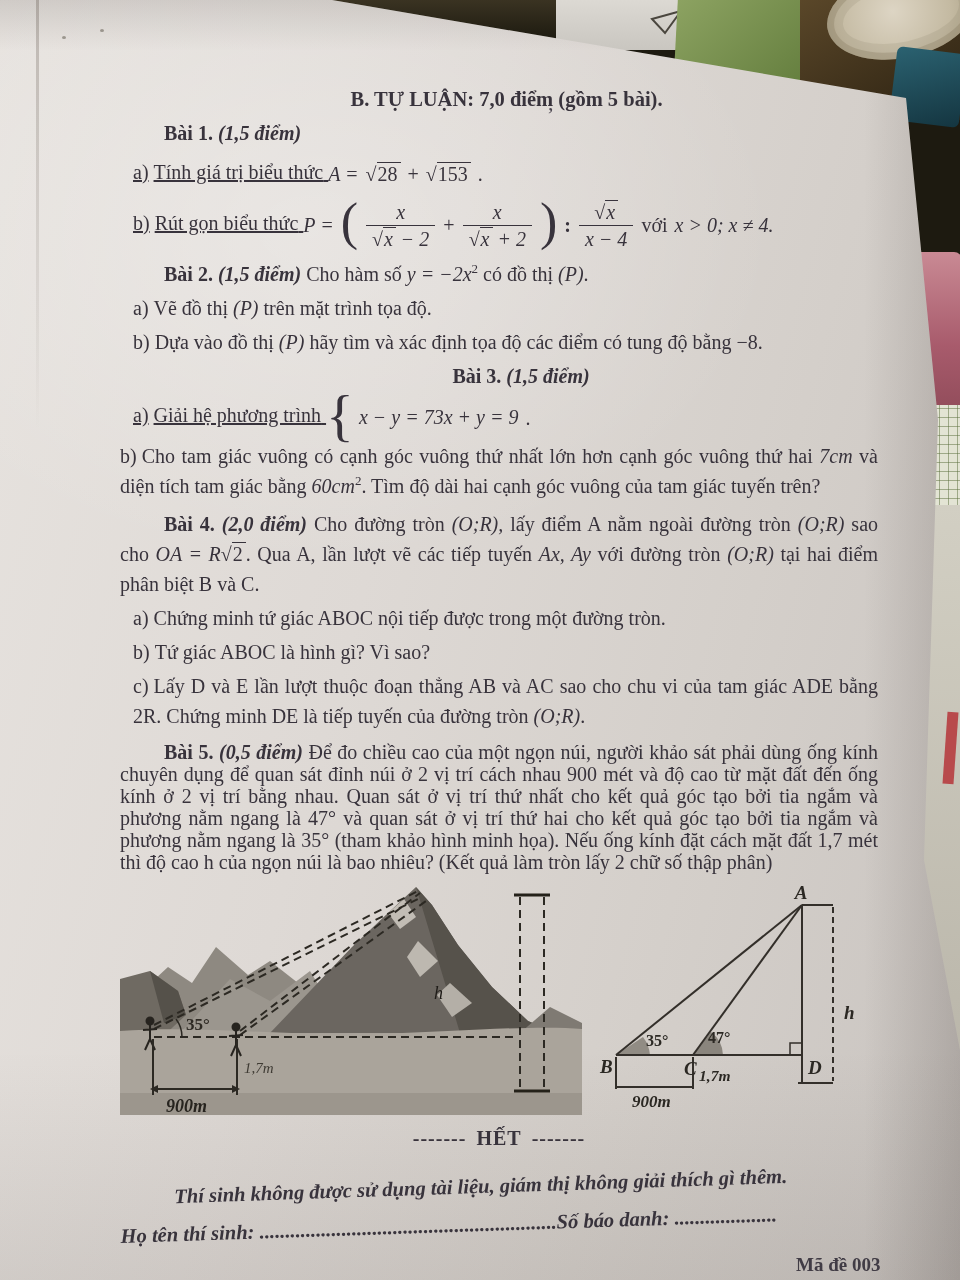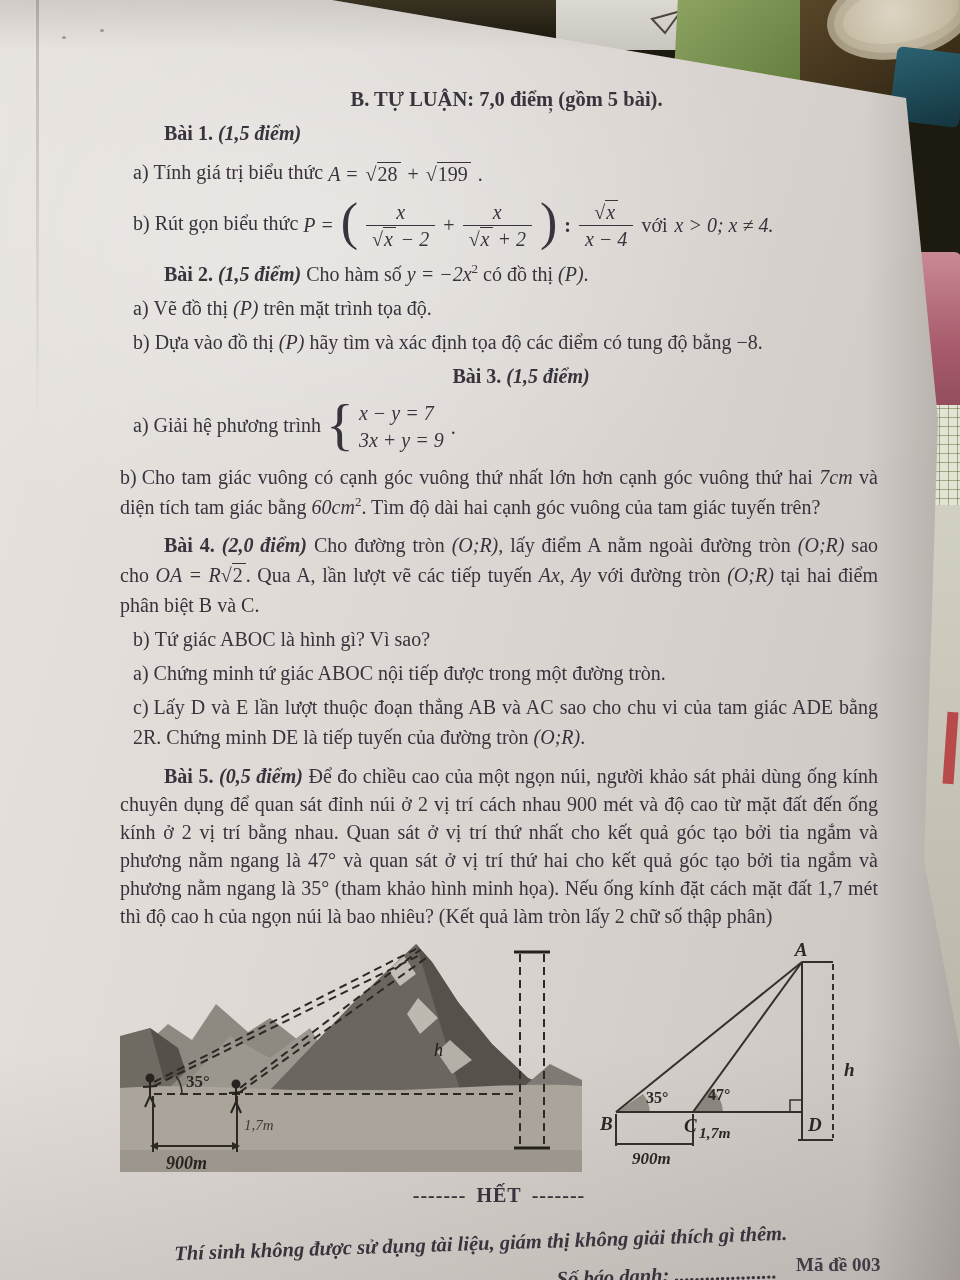--- a/index.html
+++ b/index.html
@@ -47,29 +47,29 @@
   .sqrt{white-space:nowrap;text-align:center;}
   .rsym{font-style:normal;}
   .rbody{border-top:1.7px solid currentColor;padding:0 3px 0 1px;}
 
   .mrow{display:inline-flex;align-items:center;gap:7px;vertical-align:middle;}
   .frac{display:inline-flex;flex-direction:column;align-items:stretch;text-align:center;line-height:26px;margin:0 1px;}
   .fnum{display:block;padding:1px 6px 0;border-bottom:1.7px solid currentColor;}
   .fden{display:block;padding:0 6px;white-space:nowrap;}
   .bigp{font-size:52px;font-weight:400;line-height:0;position:relative;top:-3px;}
   .colon{font-weight:bold;}
-  .mline{margin:9px 0 7px !important;}
+  .mline{margin:9px 0 7px !important;text-decoration:underline;}
   .sys{display:inline-flex;align-items:center;vertical-align:middle;}
   .brace{font-size:58px;font-weight:400;line-height:0;position:relative;top:-2px;}
-  .sys-rows{display:inline-flex;flex-direction:column;line-height:27px;padding-left:5px;text-align:left;}
+  .sys-rows{display:inline-flex;flex-direction:row;line-height:27px;padding-left:5px;text-align:left;}
 
   .sp4{margin-top:4px !important;}
   .sp6{margin-top:6px !important;}
   .sp8{margin-top:8px !important;}
-  .bai5{line-height:28px;margin-top:10px !important;}
+  .bai5{line-height:22px;margin-top:10px !important;}
 
   .figures{display:flex;gap:14px;align-items:flex-start;margin-top:10px;}
   .fig-label{font-family:"Liberation Serif",serif;}
 
   .het{display:flex;justify-content:center;gap:10px;font-weight:bold;font-size:20px;margin-top:8px;letter-spacing:1px;}
 
   .footer{margin-top:30px;transform:rotate(-1.9deg);transform-origin:left center;text-align:left;}
   .f-note{padding-left:55px;font-size:20.5px;}
   .f-line{margin-top:8px !important;margin-left:-26px;font-size:20.5px;white-space:nowrap;}
   .exam-code{position:absolute;left:796px;top:1254px;font-weight:bold;font-size:19px;color:#413c45;}
@@ -108,21 +108,21 @@
       <p class="b hdr">B. TỰ LUẬN: 7,0 điểm (gồm 5 bài).</p>
 
       <p class="sp4" style="text-align:left"><span class="b">Bài 1.</span> <span class="bi">(1,5 điểm)</span></p>
 
       <p class="indent mline">
         <span class="marker">a)</span><span>Tính giá trị biểu thức</span>
         <span class="mrow">
             <span class="mi">A =</span>
             <span class="sqrt"><span class="rsym">√</span><span class="rbody">28</span></span>
             <span>+</span>
-            <span class="sqrt"><span class="rsym">√</span><span class="rbody">199</span></span>
+            <span class="sqrt"><span class="rsym">√</span><span class="rbody">153</span></span>
             <span>.</span>
           </span>
       </p>
 
       <p class="indent mline">
         <span class="marker">b)</span><span>Rút gọn biểu thức</span>
         <span class="mrow">
             <span class="mi">P =</span>
             <span class="bigp">(</span>
             <span class="frac">
@@ -164,22 +164,22 @@
               </span>
             </span>
             <span>.</span>
           </span>
       </p>
 
       <p class="sp8"><span class="marker">b)</span><span>Cho tam giác vuông có cạnh góc vuông thứ nhất lớn hơn cạnh góc vuông thứ hai</span> <span class="mi">7cm</span> <span>và diện tích tam giác bằng</span> <span class="mi">60cm</span><span class="sup">2</span><span>. Tìm độ dài hai cạnh góc vuông của tam giác tuyến trên?</span></p>
 
       <p class="sp8"><span class="b">Bài 4.</span> <span class="bi">(2,0 điểm)</span> <span>Cho đường tròn</span> <span class="mi">(O;R),</span> <span>lấy điểm A nằm ngoài đường tròn</span> <span class="mi">(O;R)</span> <span>sao cho</span> <span class="mi">OA = R</span><span class="sqrt"><span class="rsym">√</span><span class="rbody">2</span></span><span>.</span> <span>Qua A, lần lượt vẽ các tiếp tuyến</span> <span class="mi">Ax, Ay</span> <span>với đường tròn</span> <span class="mi">(O;R)</span> <span>tại hai điểm phân biệt B và C.</span></p>
 
+      <p class="indent sp4"><span class="marker">a)</span><span>Chứng minh tứ giác ABOC nội tiếp được trong một đường tròn.</span></p>
       <p class="indent sp4"><span class="marker">b)</span><span>Tứ giác ABOC là hình gì? Vì sao?</span></p>
-      <p class="indent sp4"><span class="marker">a)</span><span>Chứng minh tứ giác ABOC nội tiếp được trong một đường tròn.</span></p>
       <p class="sp4" style="padding-left:13px"><span class="marker">c)</span><span>Lấy D và E lần lượt thuộc đoạn thẳng AB và AC sao cho chu vi của tam giác ADE bằng 2R. Chứng minh DE là tiếp tuyến của đường tròn</span> <span class="mi">(O;R)</span><span>.</span></p>
 
       <p class="bai5"><span class="b">Bài 5.</span> <span class="bi">(0,5 điểm)</span> <span>Để đo chiều cao của một ngọn núi, người khảo sát phải dùng ống kính chuyên dụng để quan sát đỉnh núi ở 2 vị trí cách nhau 900 mét và độ cao từ mặt đất đến ống kính ở 2 vị trí bằng nhau. Quan sát ở vị trí thứ nhất cho kết quả góc tạo bởi tia ngắm và phương nằm ngang là</span> <span>47°</span> <span>và quan sát ở vị trí thứ hai cho kết quả góc tạo bởi tia ngắm và phương nằm ngang là</span> <span>35°</span> <span>(tham khảo hình minh họa). Nếu ống kính đặt cách mặt đất 1,7 mét thì độ cao h của ngọn núi là bao nhiêu? (Kết quả làm tròn lấy 2 chữ số thập phân)</span></p>
 
       <div class="figures">
 
         <svg width="462" height="232" viewBox="0 0 462 232">
           <path d="M0,148 L462,140 L462,232 L0,232 Z" fill="#a7a199"></path>
           <path d="M0,150 L22,108 L48,84 L72,100 L96,64 L128,92 L150,78 L178,100 L200,150 Z" fill="#8e8981"></path>
           <path d="M60,150 L110,96 L150,118 L190,88 L228,150 Z" fill="#9b968e"></path>

